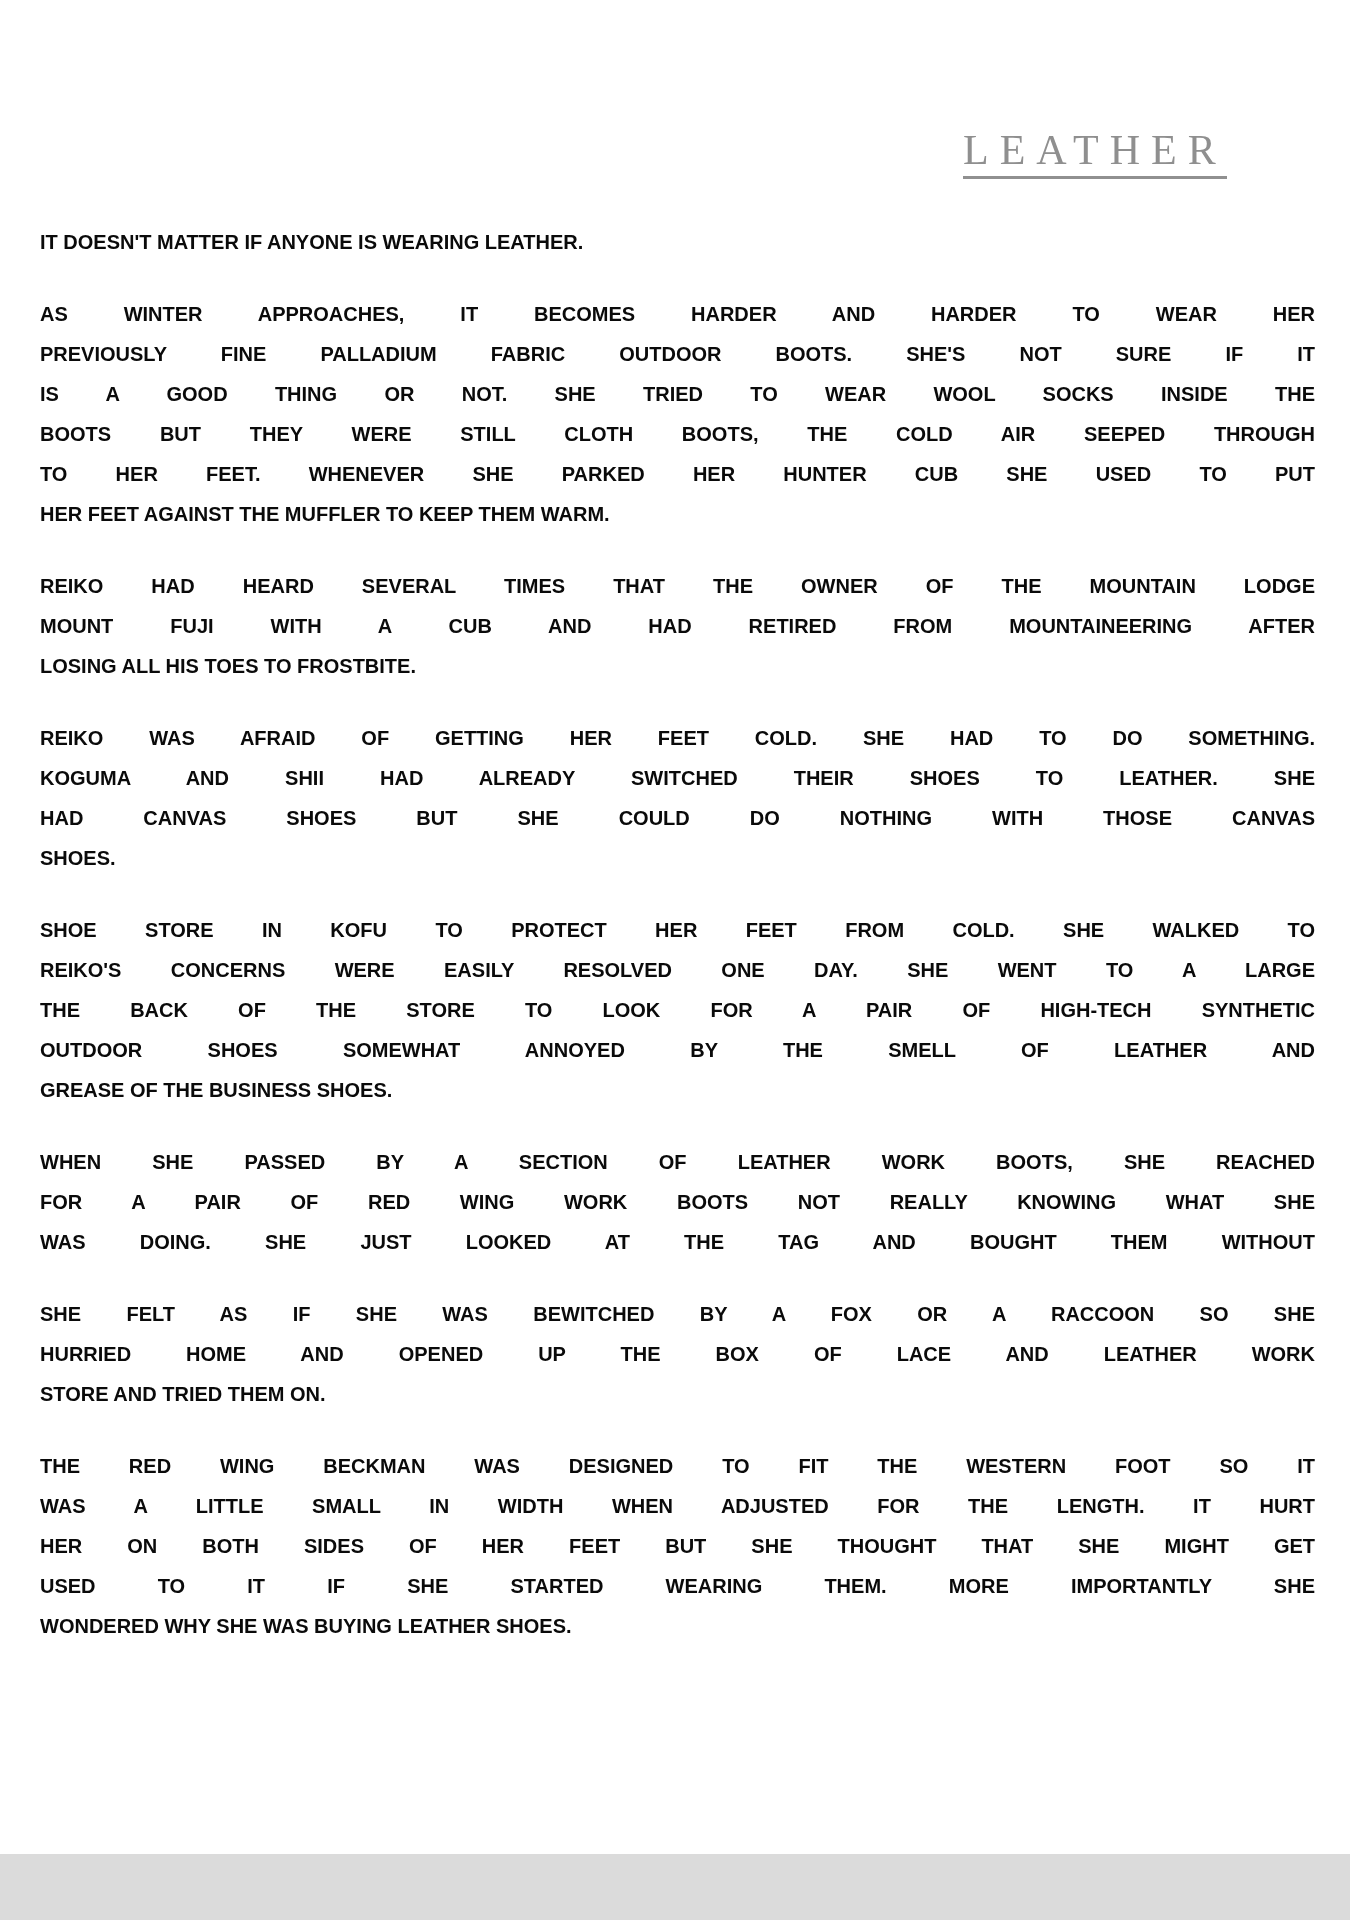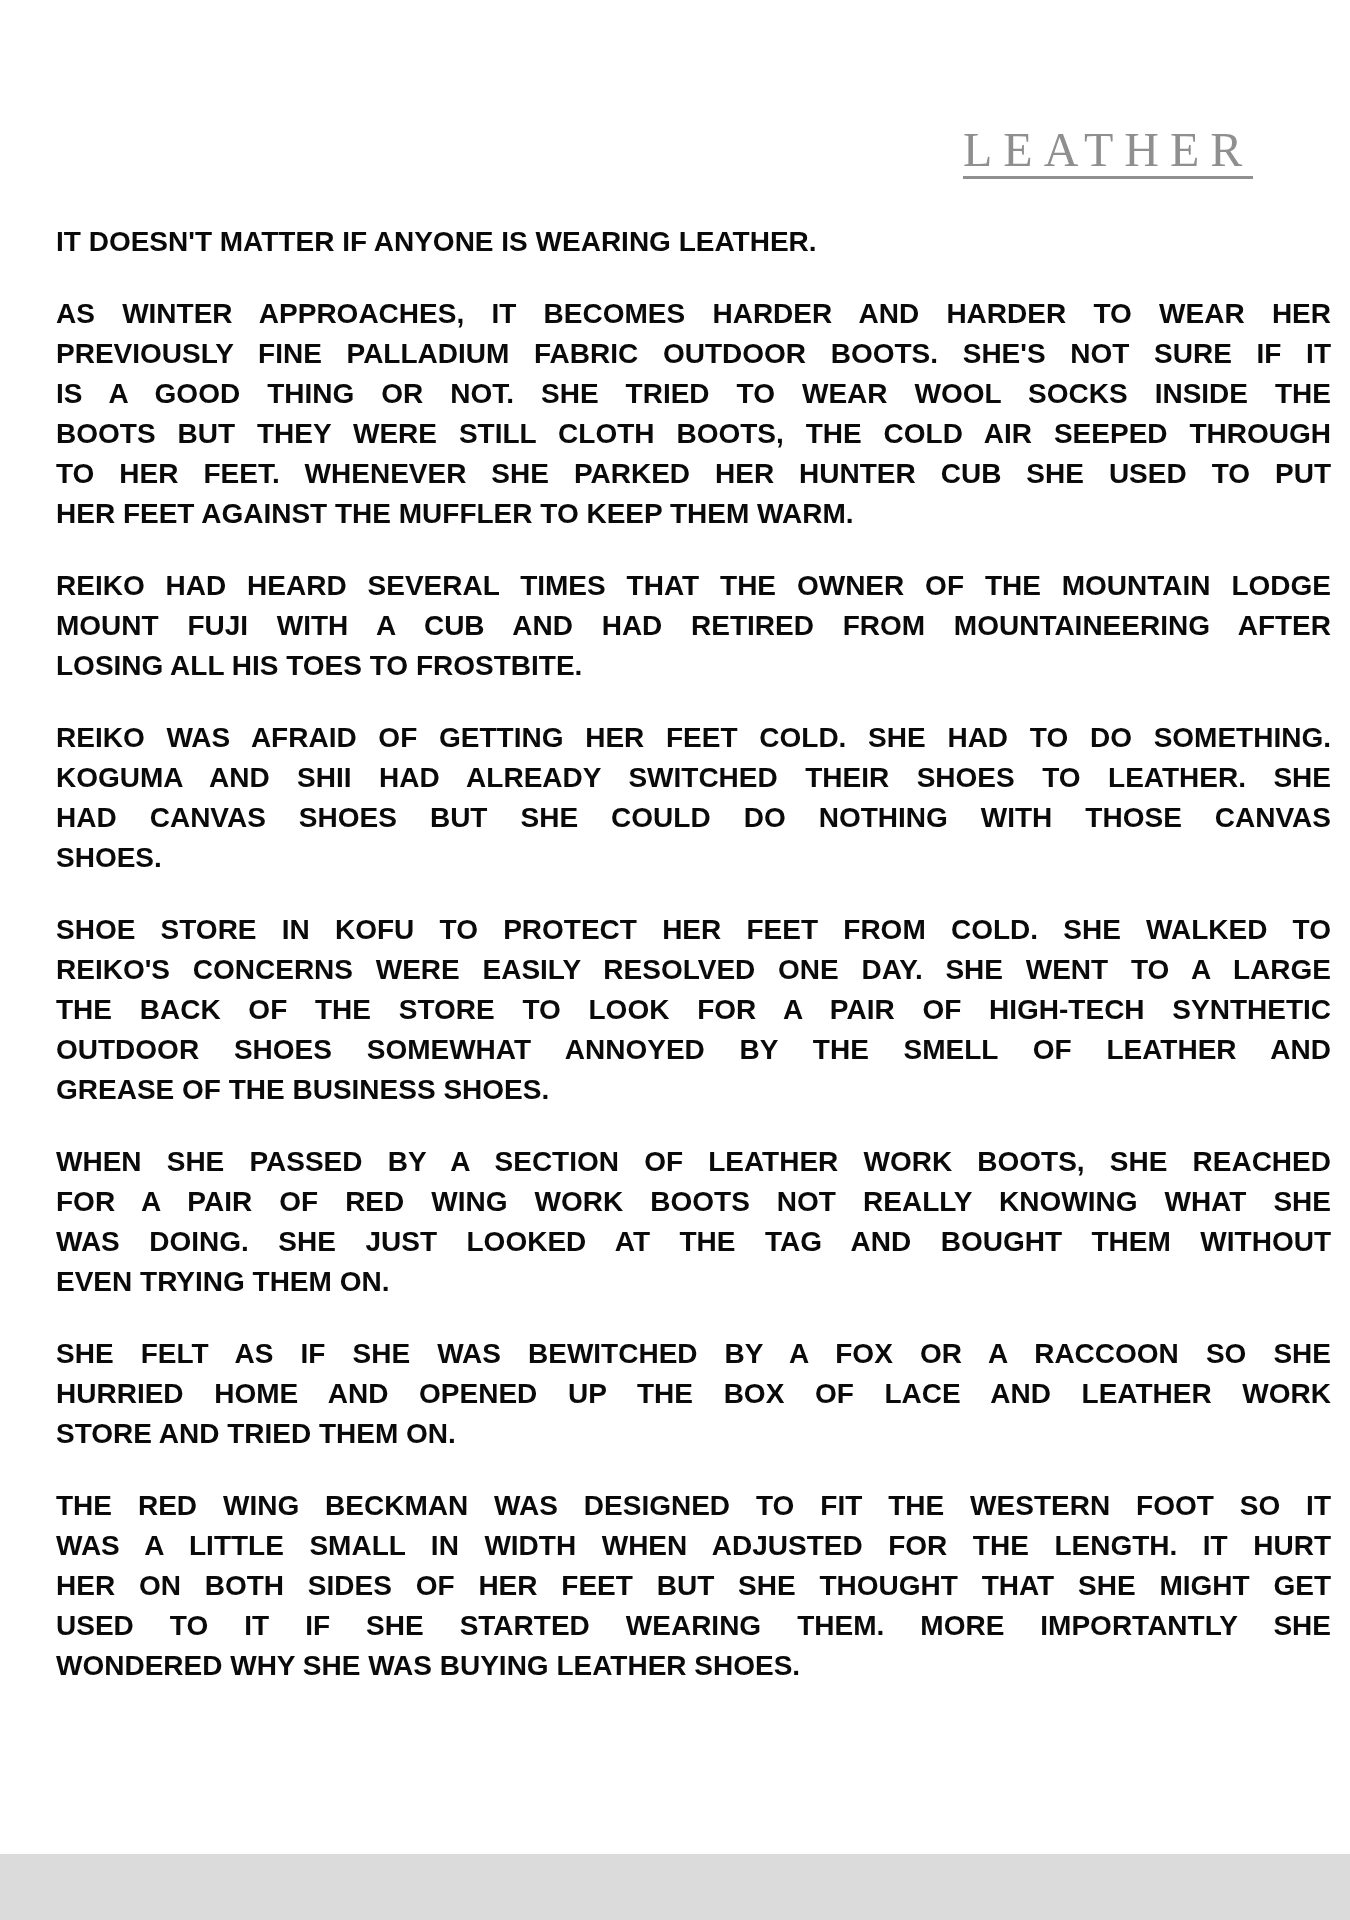--- a/index.html
+++ b/index.html
@@ -14,37 +14,37 @@
     overflow: hidden;
     font-family: "Liberation Sans", "DejaVu Sans", sans-serif;
   }
   
   .title {
     position: absolute;
     top: 131px;
     left: 963px;
     margin: 0;
     font-family: "Liberation Serif", "DejaVu Serif", serif;
-    font-size: 48px;
+    font-size: 42px;
     font-weight: 400;
     line-height: 38px;
     letter-spacing: 11px;
     color: #8f8f8f;
     padding-bottom: 7px;
     border-bottom: 3px solid #909090;
     white-space: nowrap;
   }
   
   .article {
     position: absolute;
     top: 222px;
-    left: 56px;
+    left: 40px;
     width: 1275px;
     color: #0a0a0a;
-    font-size: 28px;
+    font-size: 20px;
     font-weight: 700;
     line-height: 40px;
   }
   .para + .para {
     margin-top: 32px;
   }
   .line {
     text-align: justify;
     text-align-last: justify;
   }
@@ -95,21 +95,20 @@
       <div class="line">SHOE STORE IN KOFU TO PROTECT HER FEET FROM COLD. SHE WALKED TO</div>
       <div class="line">REIKO'S CONCERNS WERE EASILY RESOLVED ONE DAY. SHE WENT TO A LARGE</div>
       <div class="line">THE BACK OF THE STORE TO LOOK FOR A PAIR OF HIGH-TECH SYNTHETIC</div>
       <div class="line">OUTDOOR SHOES SOMEWHAT ANNOYED BY THE SMELL OF LEATHER AND</div>
       <div class="line last">GREASE OF THE BUSINESS SHOES.</div>
     </div>
     <div class="para">
       <div class="line">WHEN SHE PASSED BY A SECTION OF LEATHER WORK BOOTS, SHE REACHED</div>
       <div class="line">FOR A PAIR OF RED WING WORK BOOTS NOT REALLY KNOWING WHAT SHE</div>
       <div class="line">WAS DOING. SHE JUST LOOKED AT THE TAG AND BOUGHT THEM WITHOUT</div>
-      <div class="line last">EVEN TRYING THEM ON.</div>
     </div>
     <div class="para">
       <div class="line">SHE FELT AS IF SHE WAS BEWITCHED BY A FOX OR A RACCOON SO SHE</div>
       <div class="line">HURRIED HOME AND OPENED UP THE BOX OF LACE AND LEATHER WORK</div>
       <div class="line last">STORE AND TRIED THEM ON.</div>
     </div>
     <div class="para">
       <div class="line">THE RED WING BECKMAN WAS DESIGNED TO FIT THE WESTERN FOOT SO IT</div>
       <div class="line">WAS A LITTLE SMALL IN WIDTH WHEN ADJUSTED FOR THE LENGTH. IT HURT</div>
       <div class="line">HER ON BOTH SIDES OF HER FEET BUT SHE THOUGHT THAT SHE MIGHT GET</div>

